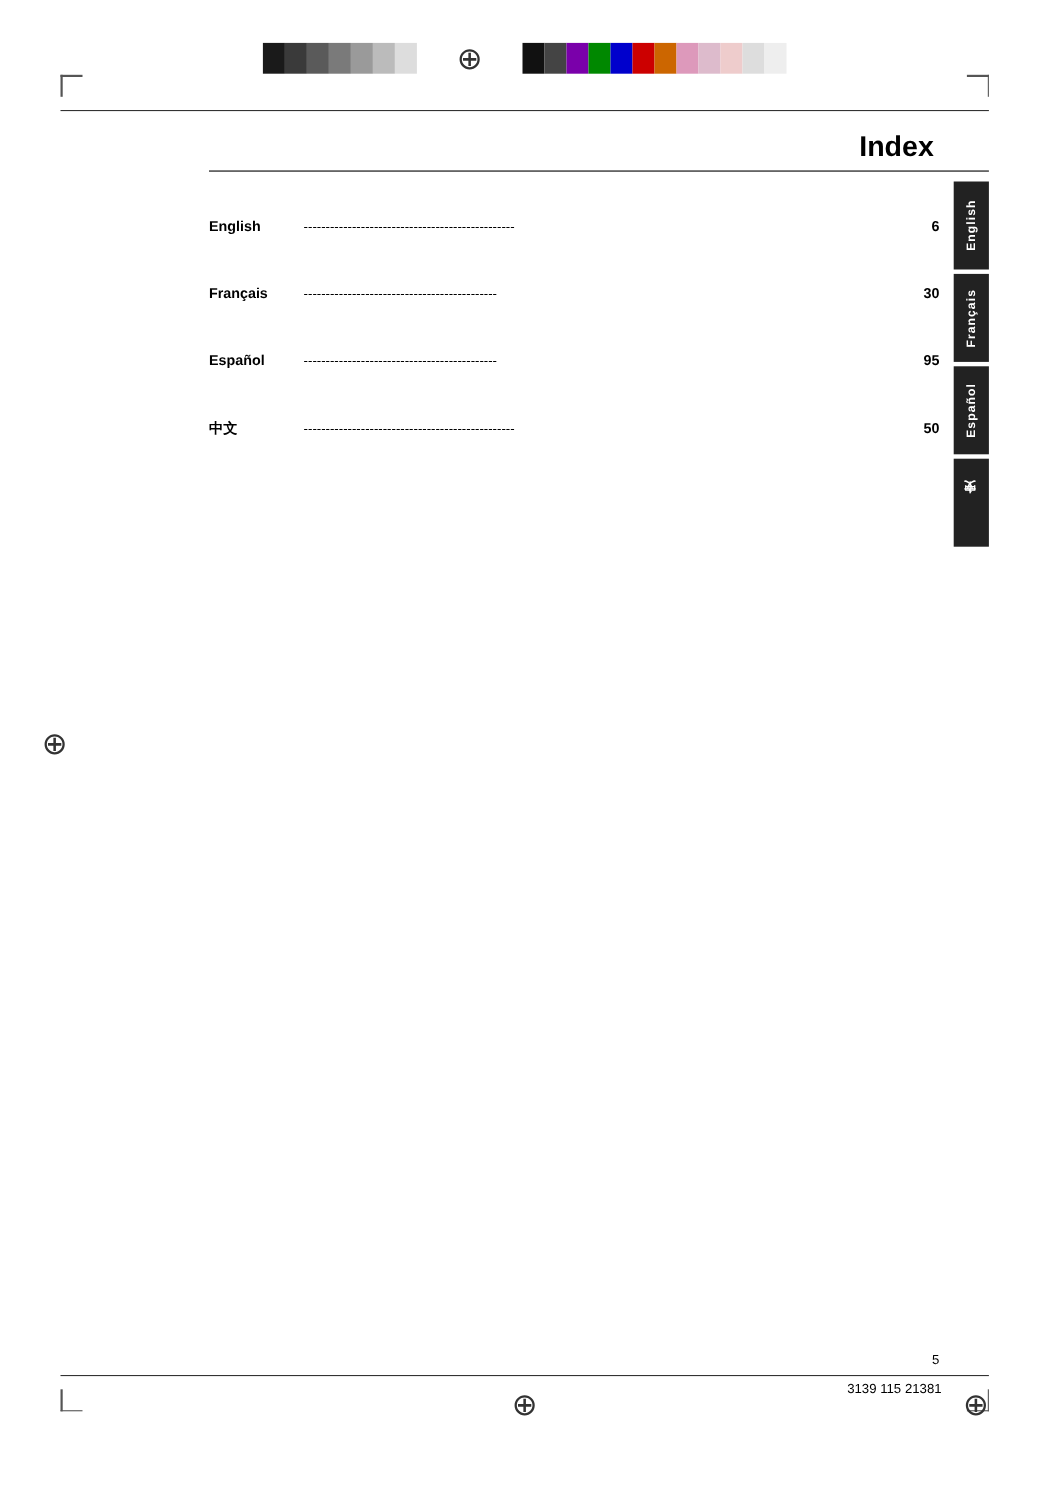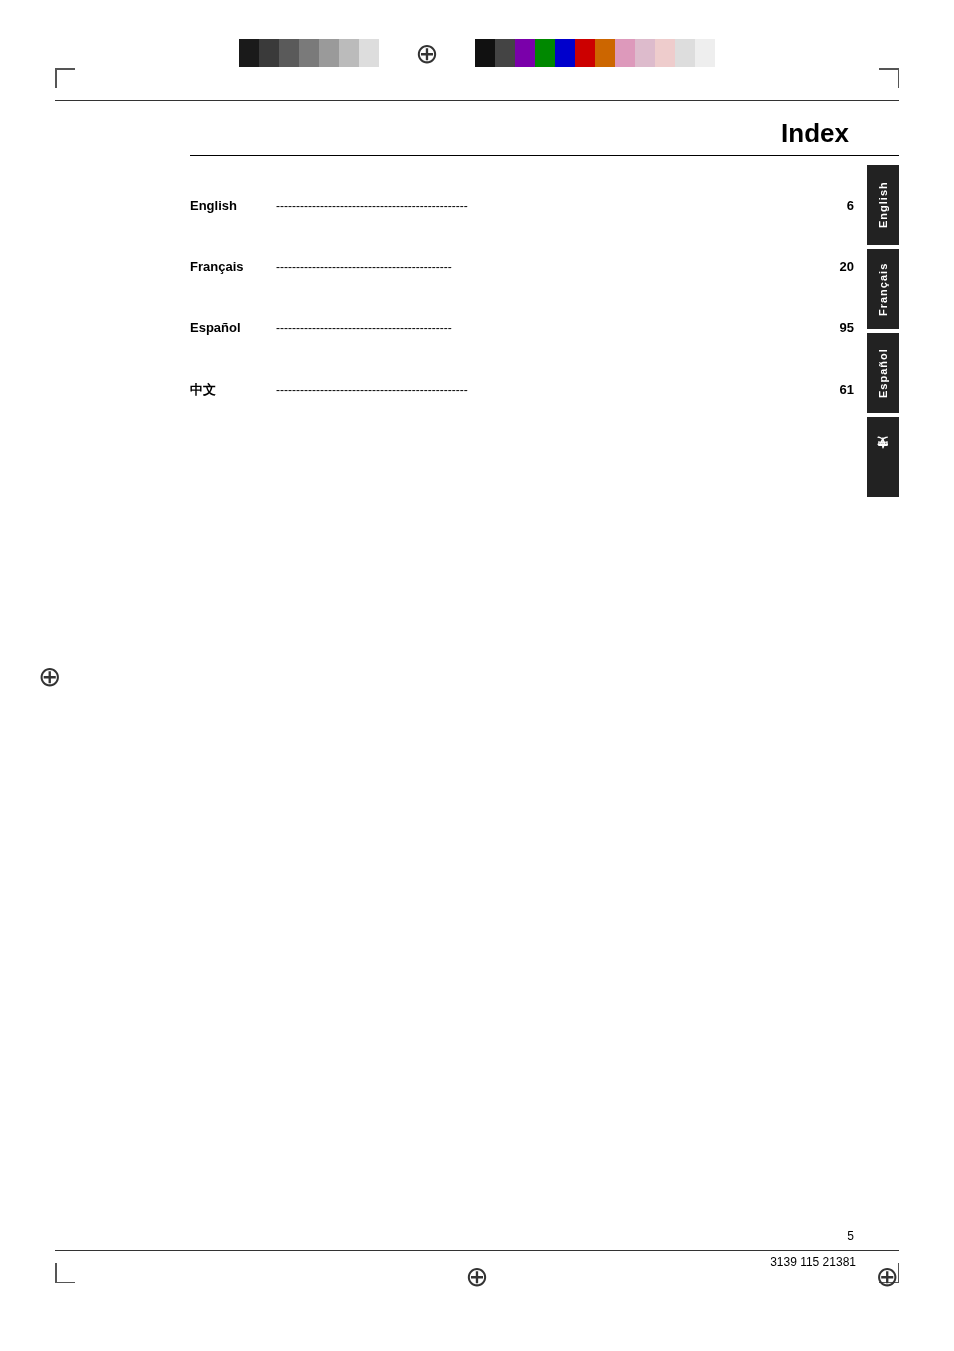--- a/index.html
+++ b/index.html
@@ -268,33 +268,33 @@
 
   <div class="index-entry">
     <span class="entry-label">English</span>
     <span class="entry-dots" style="font-size:12px;letter-spacing:0px;">------------------------------------------------</span>
     <span class="entry-page">6</span>
   </div>
 
   <div class="index-entry">
     <span class="entry-label">Français</span>
     <span class="entry-dots" style="font-size:12px;letter-spacing:0px;">--------------------------------------------</span>
-    <span class="entry-page">20</span>
+    <span class="entry-page">30</span>
   </div>
 
   <div class="index-entry">
     <span class="entry-label">Español</span>
     <span class="entry-dots" style="font-size:12px;letter-spacing:0px;">--------------------------------------------</span>
     <span class="entry-page">95</span>
   </div>
 
   <div class="index-entry">
     <span class="entry-label">中文</span>
     <span class="entry-dots" style="font-size:12px;letter-spacing:0px;">------------------------------------------------</span>
-    <span class="entry-page">61</span>
+    <span class="entry-page">50</span>
   </div>
 
 </div>
 
 <div class="lang-tabs">
   <div class="lang-tab">English</div>
   <div class="lang-tab">Français</div>
   <div class="lang-tab">Español</div>
   <div class="lang-tab">中文</div>
 </div>

